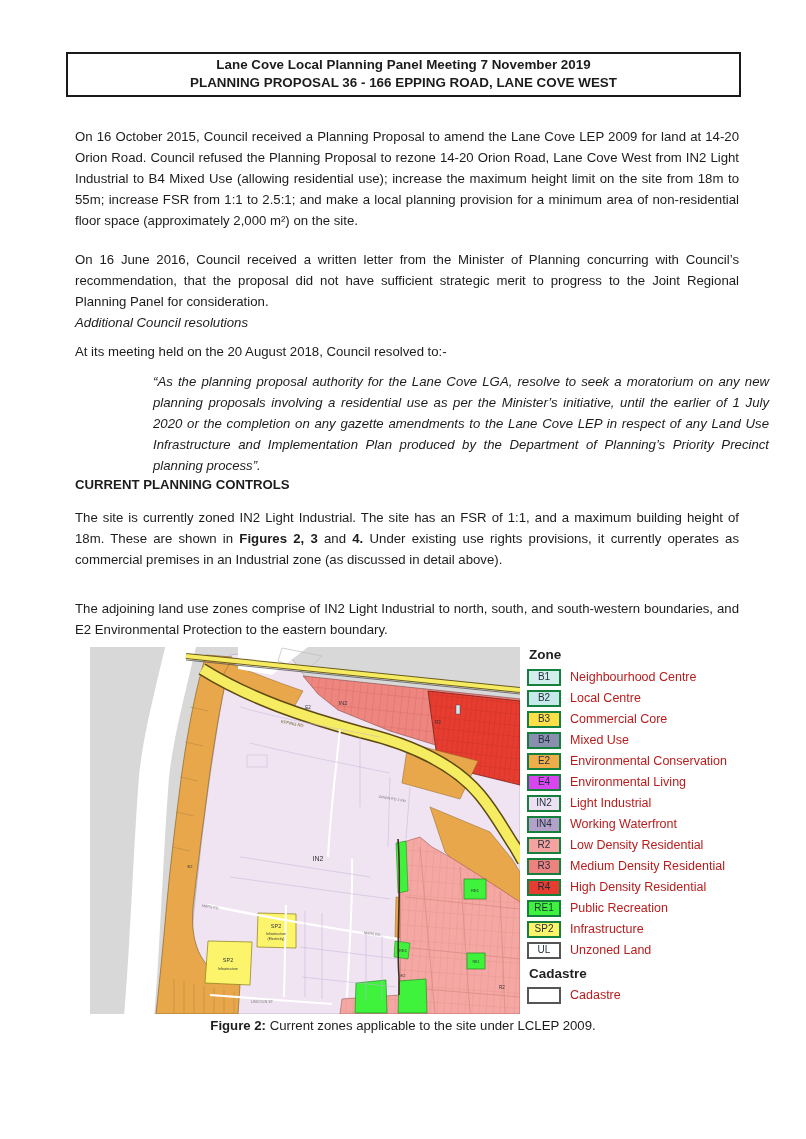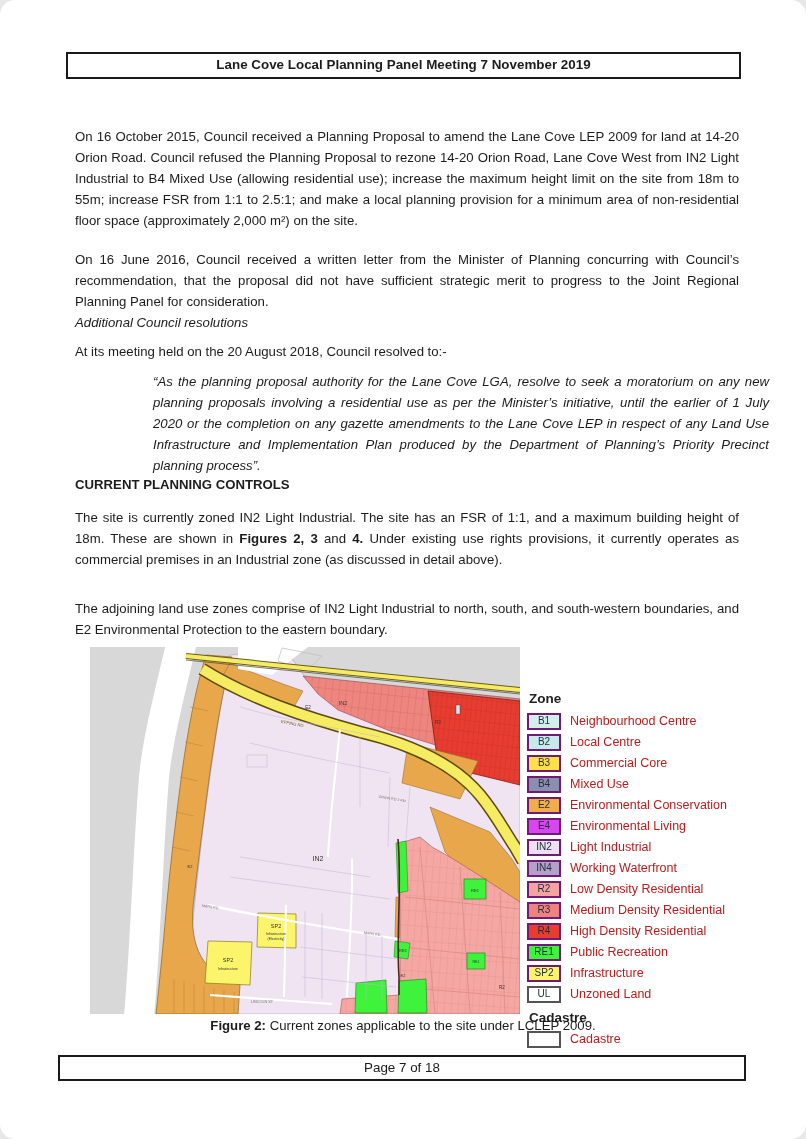--- a/index.html
+++ b/index.html
@@ -1,46 +1,47 @@
 <!DOCTYPE html>
 <html><head>
 <meta charset="utf-8">
 <style>
   html,body{margin:0;padding:0;background:#e8e8e8;}
   .page{position:relative;width:806px;height:1139px;background:#ffffff;margin:0 auto;
-        font-family:"Liberation Sans","DejaVu Sans",sans-serif;color:#1c1c1c;overflow:hidden;border-radius:15px;}
+        font-family:"Liberation Sans","DejaVu Sans",sans-serif;color:#1c1c1c;overflow:hidden;}
   .header-box{position:absolute;left:66px;top:52px;width:671px;border:2px solid #1a1a1a;
         text-align:center;font-weight:bold;font-size:13.4px;line-height:18px;padding:2px 0 3px;}
   .para{position:absolute;left:75px;width:664px;text-align:justify;font-size:13.2px;line-height:21px;}
   .italic{font-style:italic;}
   .quote{left:123px;width:616px;font-style:italic;margin-left:30px;}
   .section-heading{position:absolute;left:75px;width:664px;font-weight:bold;font-size:13.2px;}
   .bold{font-weight:bold;}
   .figure-wrap{position:absolute;left:90px;top:647px;width:656px;height:368px;}
   .map-svg{position:absolute;left:0;top:0;}
-  .legend{position:absolute;left:437px;top:0;width:219px;margin-top:44px;}
+  .legend{position:absolute;left:437px;top:0;width:219px;}
   .legend-heading{font-weight:bold;font-size:13.5px;color:#222;margin:0 0 7px 2px;}
   .legend-row{display:flex;align-items:center;margin-bottom:5px;height:16px;}
-  .swatch{width:30px;height:13px;border:2px solid #701a75;display:flex;align-items:center;
+  .swatch{width:30px;height:13px;border:2px solid #15803d;display:flex;align-items:center;
         justify-content:center;flex:0 0 auto;}
   .code{font-size:10px;color:#1f2d3d;line-height:10px;}
   .zlabel{font-size:12.5px;color:#b91c1c;margin-left:9px;white-space:nowrap;}
   .cadastre-heading{font-weight:bold;font-size:13.5px;color:#222;margin:8px 0 6px 2px;}
   .caption{position:absolute;left:0;top:1018px;width:806px;text-align:center;font-size:13.2px;}
   .footer-box{position:absolute;left:58px;top:1055px;width:684px;border:2px solid #1a1a1a;
         text-align:center;font-size:13.4px;padding:3px 0 4px;}
   svg text{font-family:"Liberation Sans","DejaVu Sans",sans-serif;}
 </style>
 </head>
 <body>
 
 <div class="page">
 
   <div class="header-box">
     <div>Lane Cove Local Planning Panel Meeting 7 November 2019</div>
+    <div>PLANNING PROPOSAL 36 - 166 EPPING ROAD, LANE COVE WEST</div>
   </div>
 
   <div class="para" style="top:126px;">On 16 October 2015, Council received a Planning Proposal to amend the Lane Cove LEP 2009 for land at 14-20 Orion Road. Council refused the Planning Proposal to rezone 14-20 Orion Road, Lane Cove West from IN2 Light Industrial to B4 Mixed Use (allowing residential use); increase the maximum height limit on the site from 18m to 55m; increase FSR from 1:1 to 2.5:1; and make a local planning provision for a minimum area of non-residential floor space (approximately 2,000 m²) on the site.</div>
 
   <div class="para" style="top:249px;">
     <span>On 16 June 2016, Council received a written letter from the Minister of Planning concurring with Council’s recommendation, that the proposal did not have sufficient strategic merit to progress to the Joint Regional Planning Panel for consideration.</span><br>
     <span class="italic">Additional Council resolutions</span>
   </div>
 
   <div class="para" style="top:341px;">At its meeting held on the 20 August 2018, Council resolved to:-</div>
@@ -260,17 +261,14 @@
         <span class="swatch" style="background:#ffffff;border-color:#555;"></span>
         <span class="zlabel">Cadastre</span>
       </div>
     </div>
   </div>
 
   <div class="caption">
     <span class="bold">Figure 2:</span><span> Current zones applicable to the site under LCLEP 2009.</span>
   </div>
 
-  <div class="footer-box">
-    <span>Page 7 of 18</span>
-  </div>
 
 </div>
 
 </body></html>

